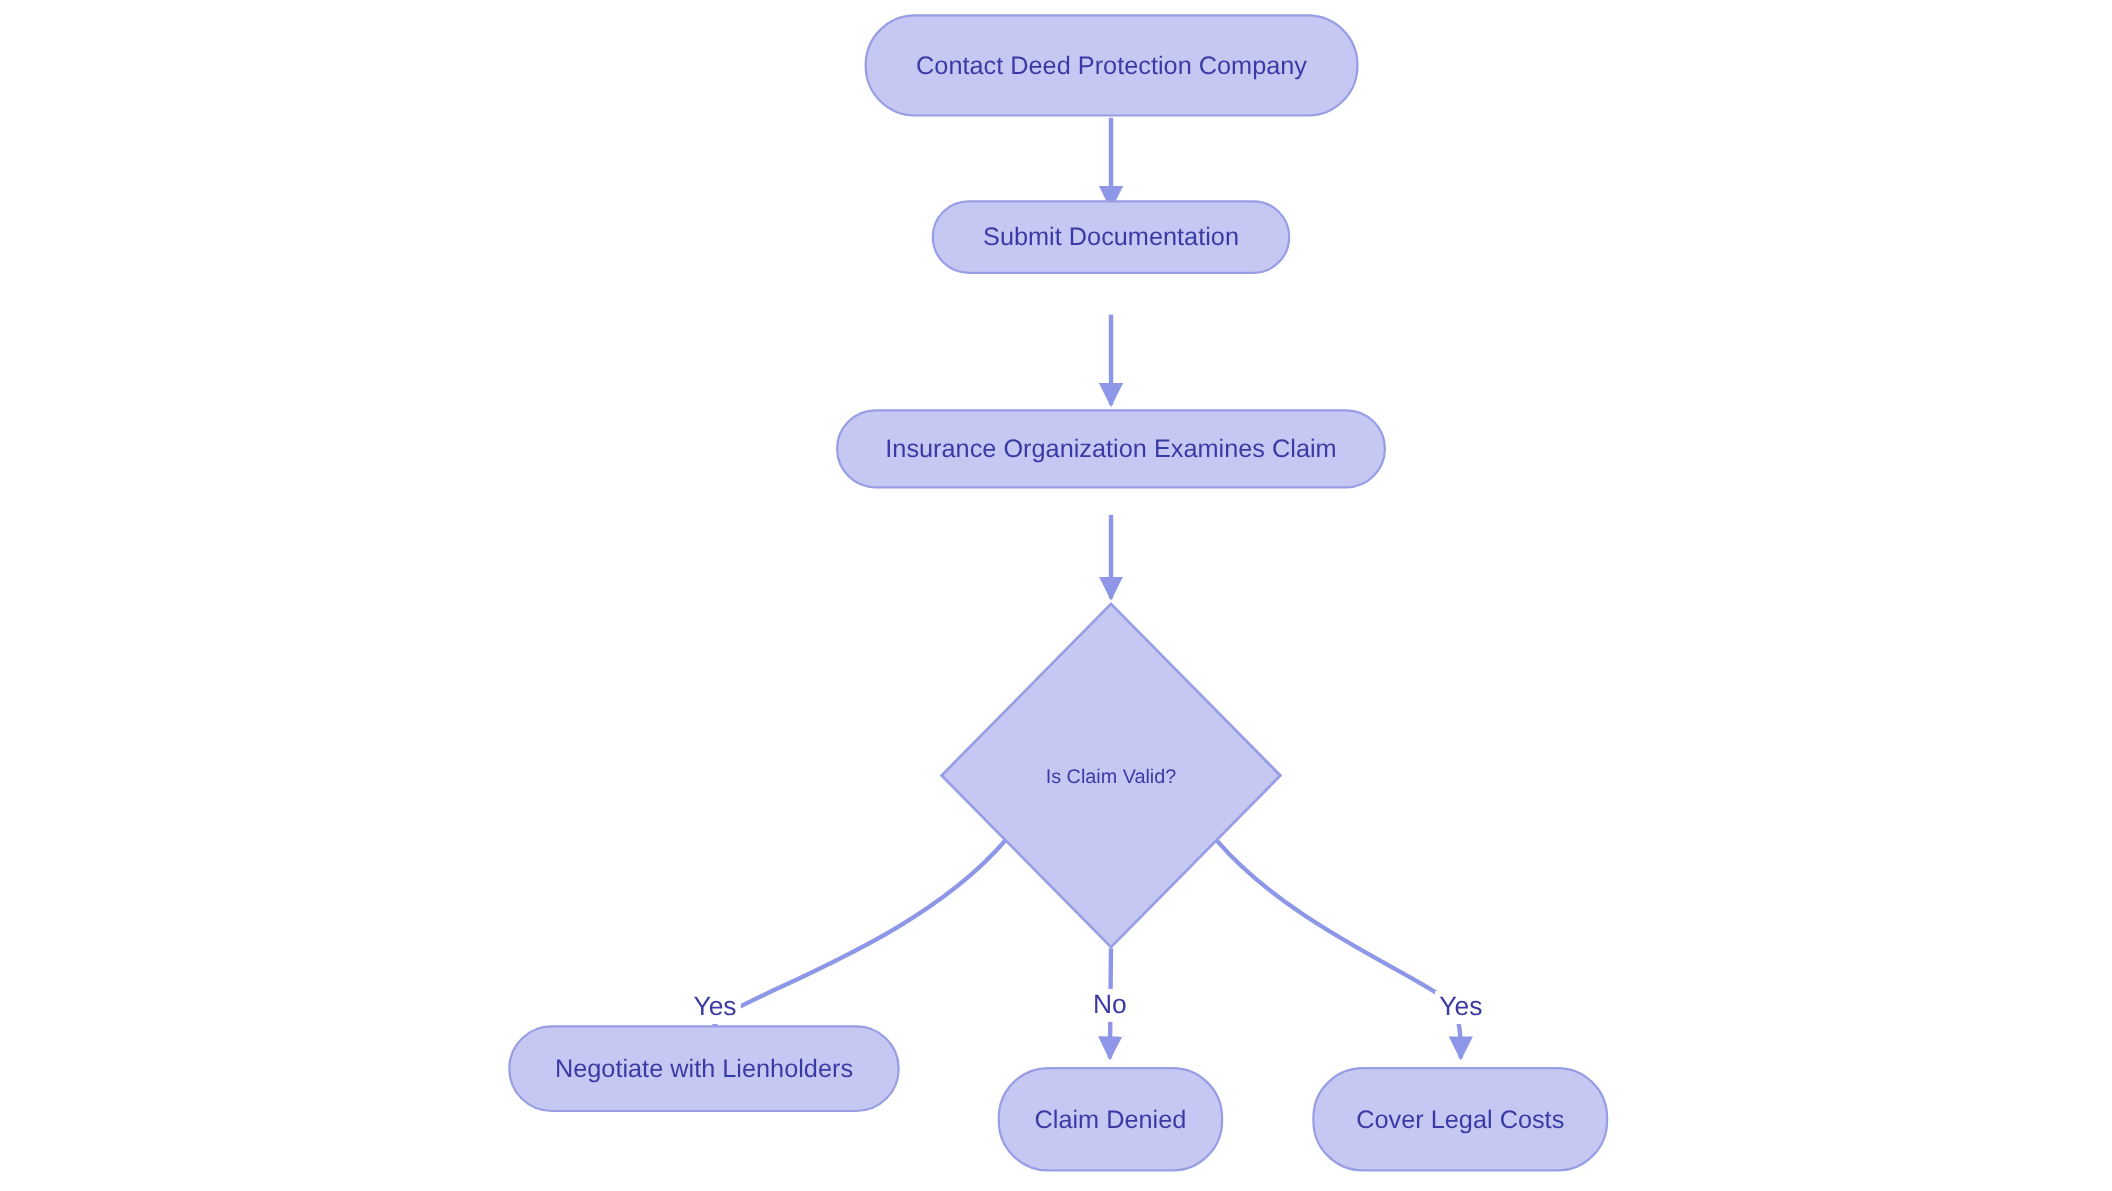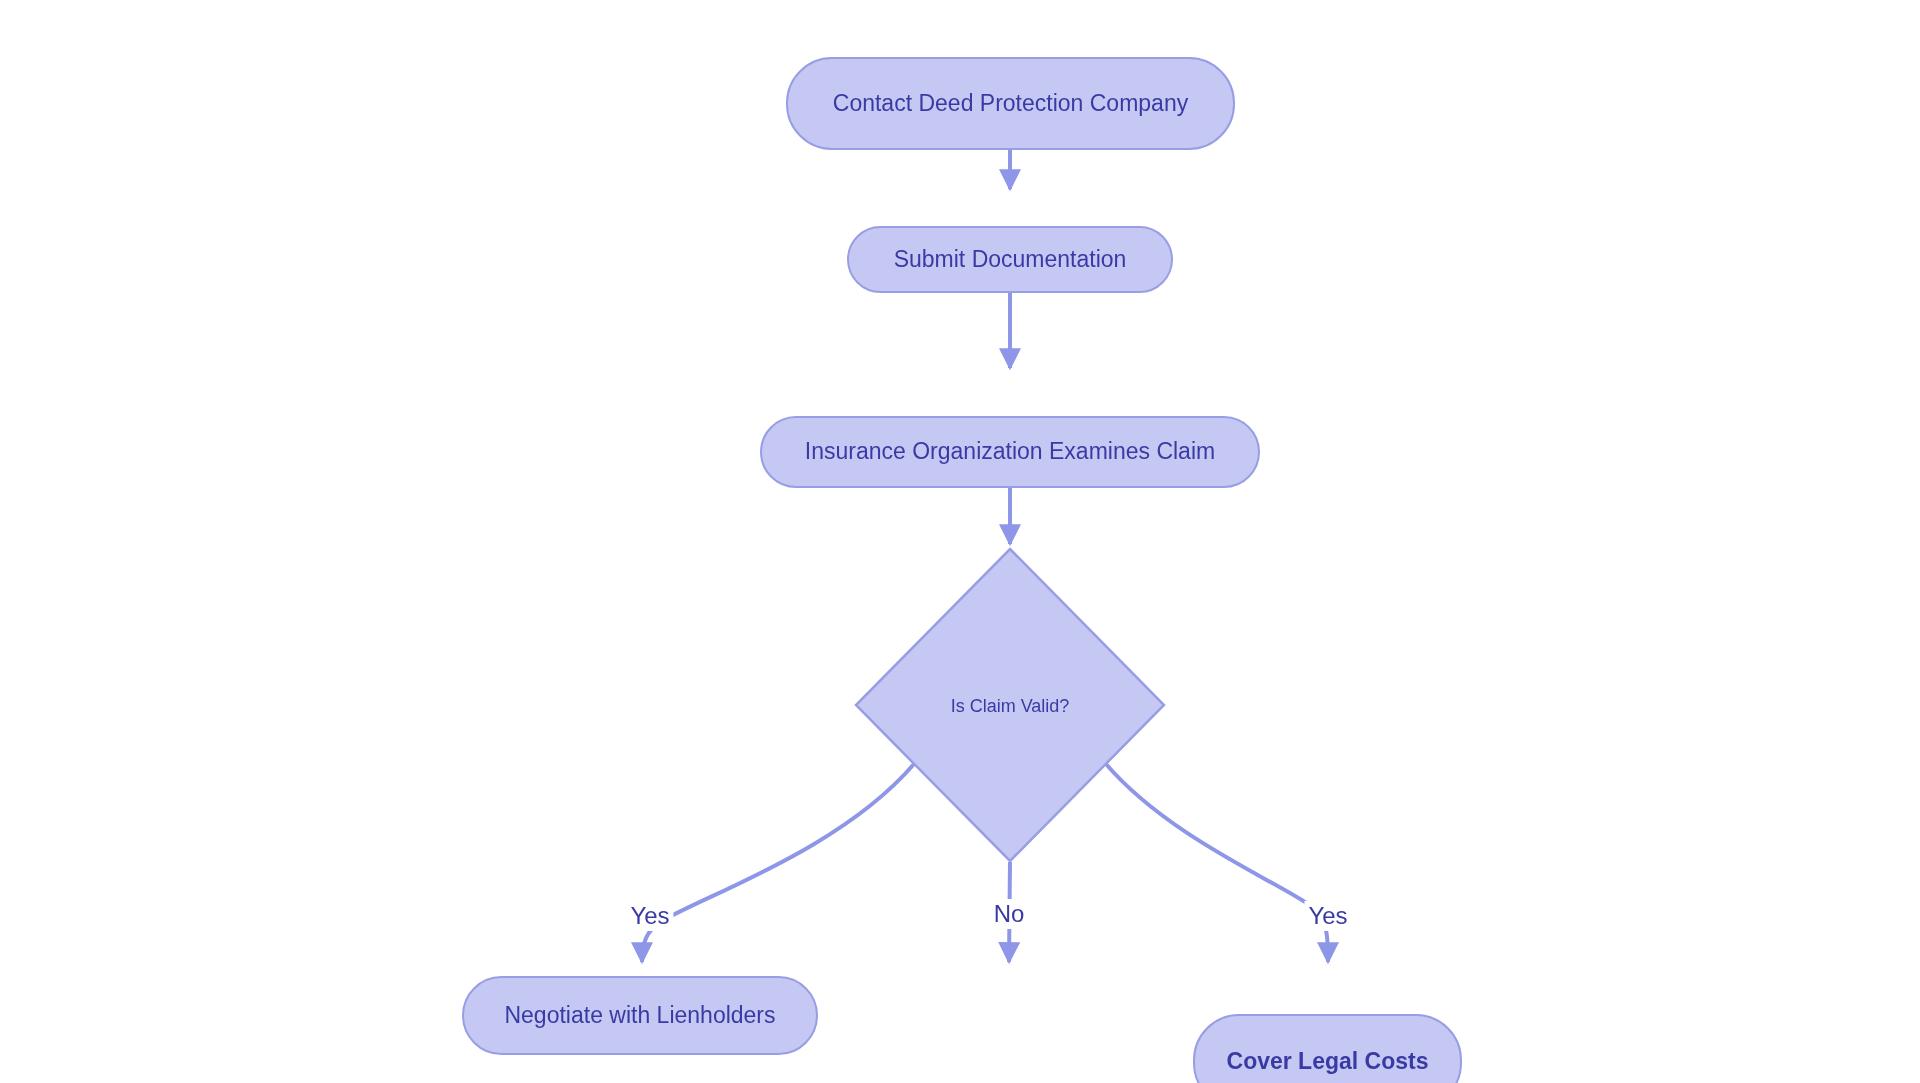--- a/index.html
+++ b/index.html
@@ -21,21 +21,21 @@
   .edge{stroke:var(--edge);stroke-width:4;fill:none;}
   .diamond{fill:var(--node-fill);stroke:var(--node-border);stroke-width:2.5;}
   .pill{
     position:absolute;box-sizing:border-box;
     background:var(--node-fill);
     border:2.5px solid var(--node-border);
     border-radius:46px;
     display:flex;align-items:center;justify-content:center;
     color:var(--node-text);
     font-size:23px;line-height:1.2;text-align:center;
-    padding:0 18px;white-space:nowrap;margin-top:44px;
+    padding:0 18px;white-space:nowrap;
   }
   .decision-label{
     position:absolute;transform:translate(-50%,-50%);
     color:var(--node-text);font-size:18px;white-space:nowrap;
   }
   .edge-label{
     position:absolute;transform:translate(-50%,-50%);
     background:var(--bg);
     color:var(--node-text);font-size:24px;
     padding:1px 4px;white-space:nowrap;
@@ -79,18 +79,21 @@
   <div class="decision-label" style="left:1010px;top:706px;">Is Claim Valid?</div>
 
   <div class="edge-label" style="left:650px;top:916px;">Yes</div>
   <div class="edge-label" style="left:1009px;top:914px;text-align:center;">No</div>
   <div class="edge-label" style="left:1328px;top:916px;">Yes</div>
 
   <div class="pill" style="left:462px;top:932px;width:356px;height:79px;text-align:center;">
     <span>Negotiate with Lienholders</span>
   </div>
 
+  <div class="pill" style="left:907px;top:970px;width:205px;height:95px;">
+    <span>Claim Denied</span>
+  </div>
 
-  <div class="pill" style="left:1193px;top:970px;width:269px;height:95px;font-weight:bold;">
+  <div class="pill" style="left:1193px;top:970px;width:269px;height:95px;">
     <span>Cover Legal Costs</span>
   </div>
 
 </div>
 
 </body></html>

